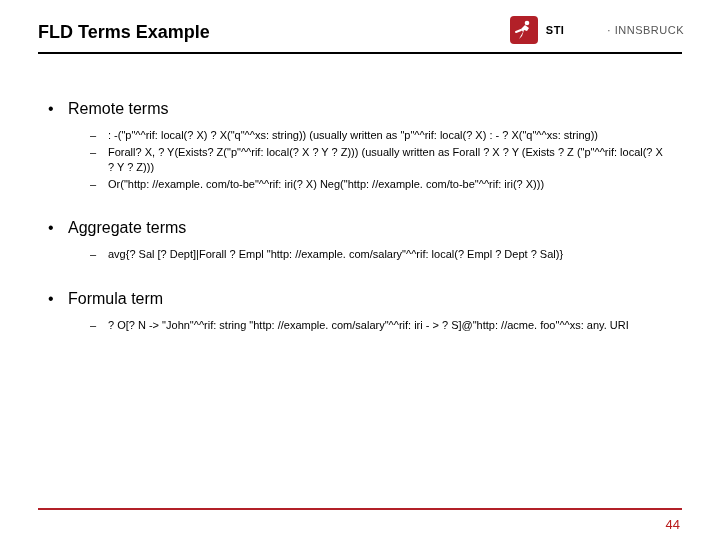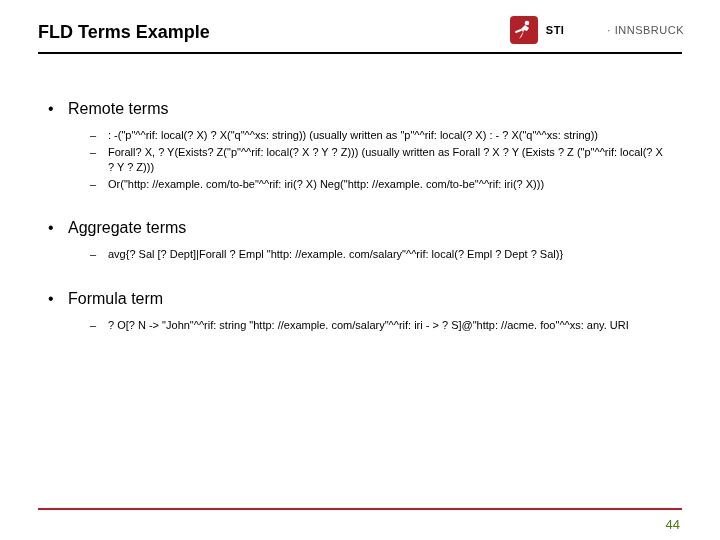--- a/index.html
+++ b/index.html
@@ -98,21 +98,21 @@
     left: 38px;
     width: 644px;
     height: 2px;
     background: #b22028;
   }
   .pagenum {
     position: absolute;
     bottom: 8px;
     right: 40px;
     font-size: 13px;
-    color: #4d7c0f;
+    color: #b91c1c;
   }
 </style>
 </head>
 <body>
 
 <div class="slide">
 
   <div class="header">
     <div class="title">FLD Terms Example</div>
   </div>

